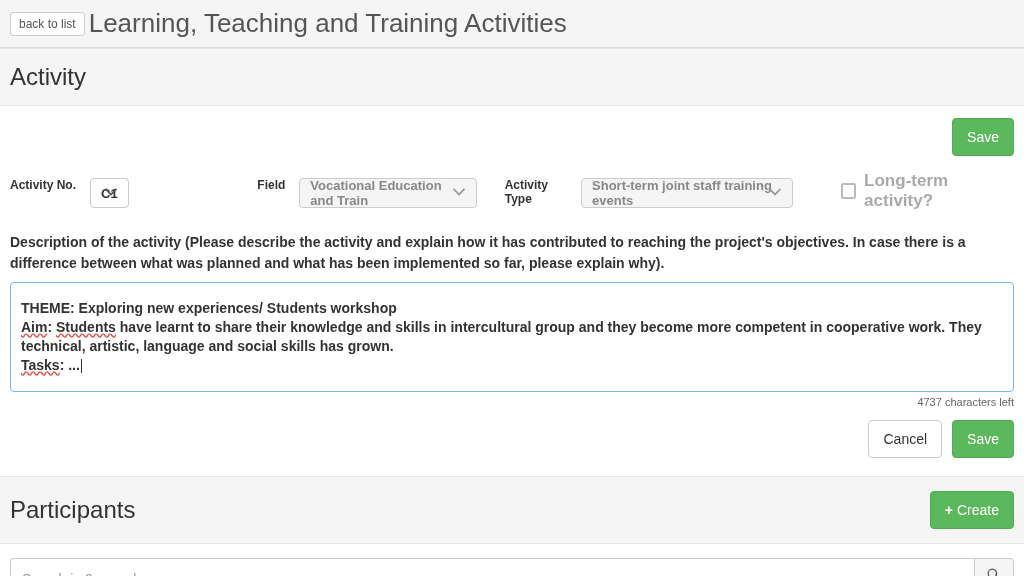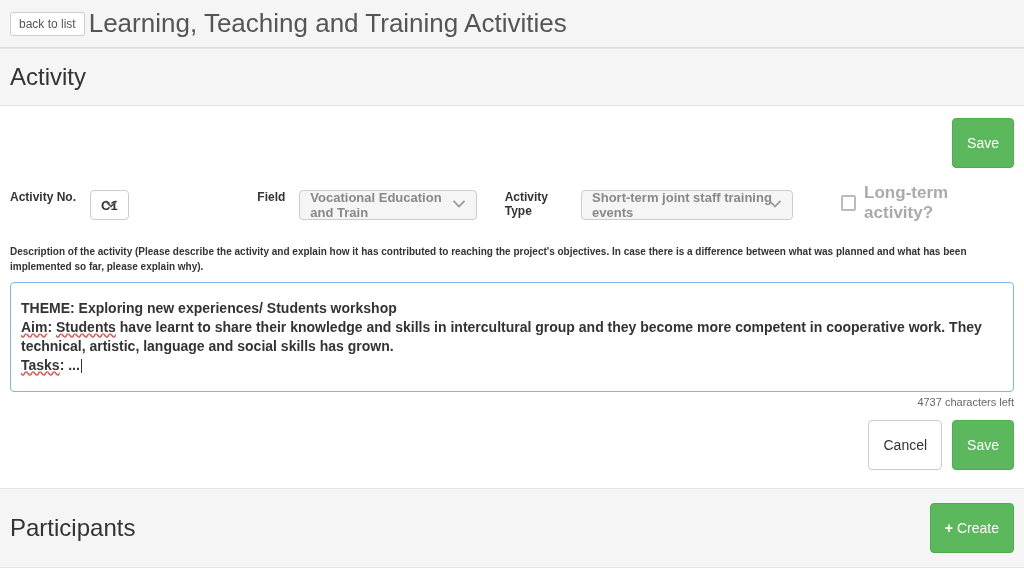--- a/index.html
+++ b/index.html
@@ -51,21 +51,21 @@
     .top-save {
       display: flex;
       justify-content: flex-end;
       margin-bottom: 18px;
     }
     .btn-success {
       background: #5cb85c;
       color: #fff;
       border: 1px solid #4cae4c;
       border-radius: 4px;
-      padding: 16px 14px;
+      padding: 10px 14px;
       font-size: 14px;
       cursor: pointer;
     }
     .btn-default {
       background: #fff;
       color: #333;
       border: 1px solid #ccc;
       border-radius: 4px;
       padding: 7px 14px;
       font-size: 14px;
@@ -128,21 +128,21 @@
       border-radius: 2px;
       background: #fff;
     }
     .checkbox-label {
       color: #aaa;
       font-weight: 700;
       font-size: 17px;
     }
     .desc-label {
       font-weight: 700;
-      font-size: 10px;
+      font-size: 14px;
       color: #333;
       line-height: 1.5;
       margin-bottom: 8px;
     }
     .textarea {
       width: 100%;
       border: 1.5px solid #7bb6e8;
       border-radius: 4px;
       padding: 16px 10px;
       font-size: 14px;

